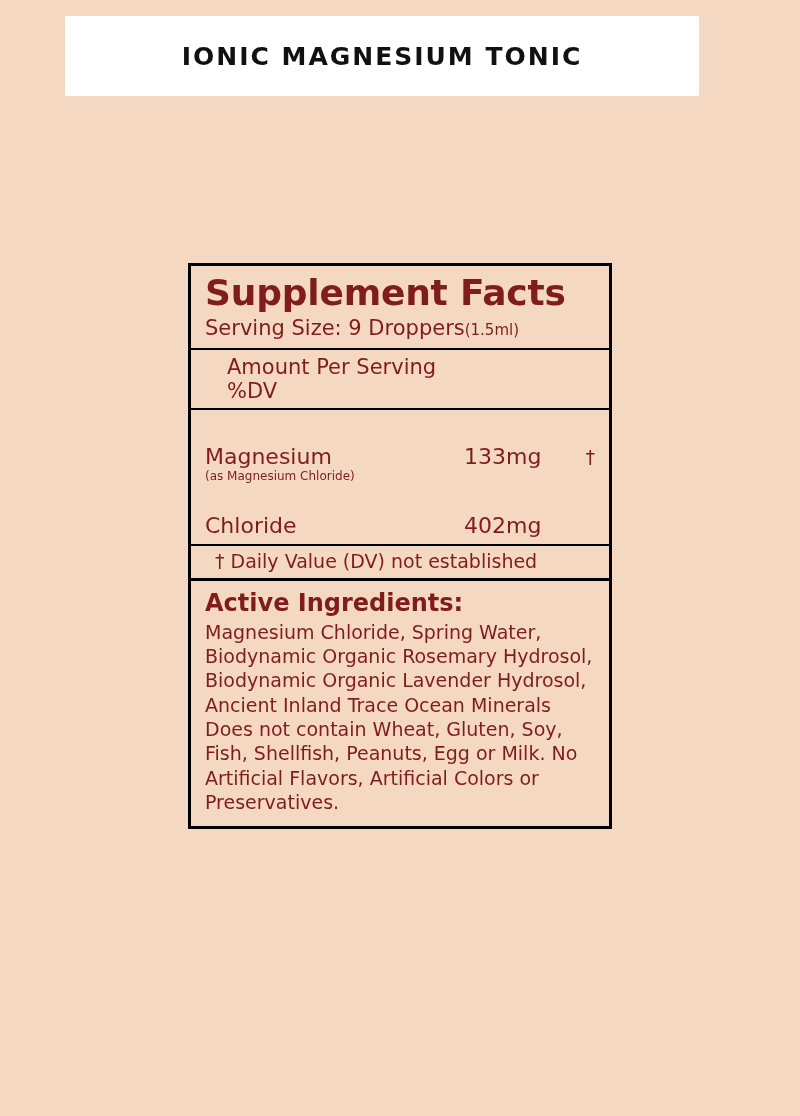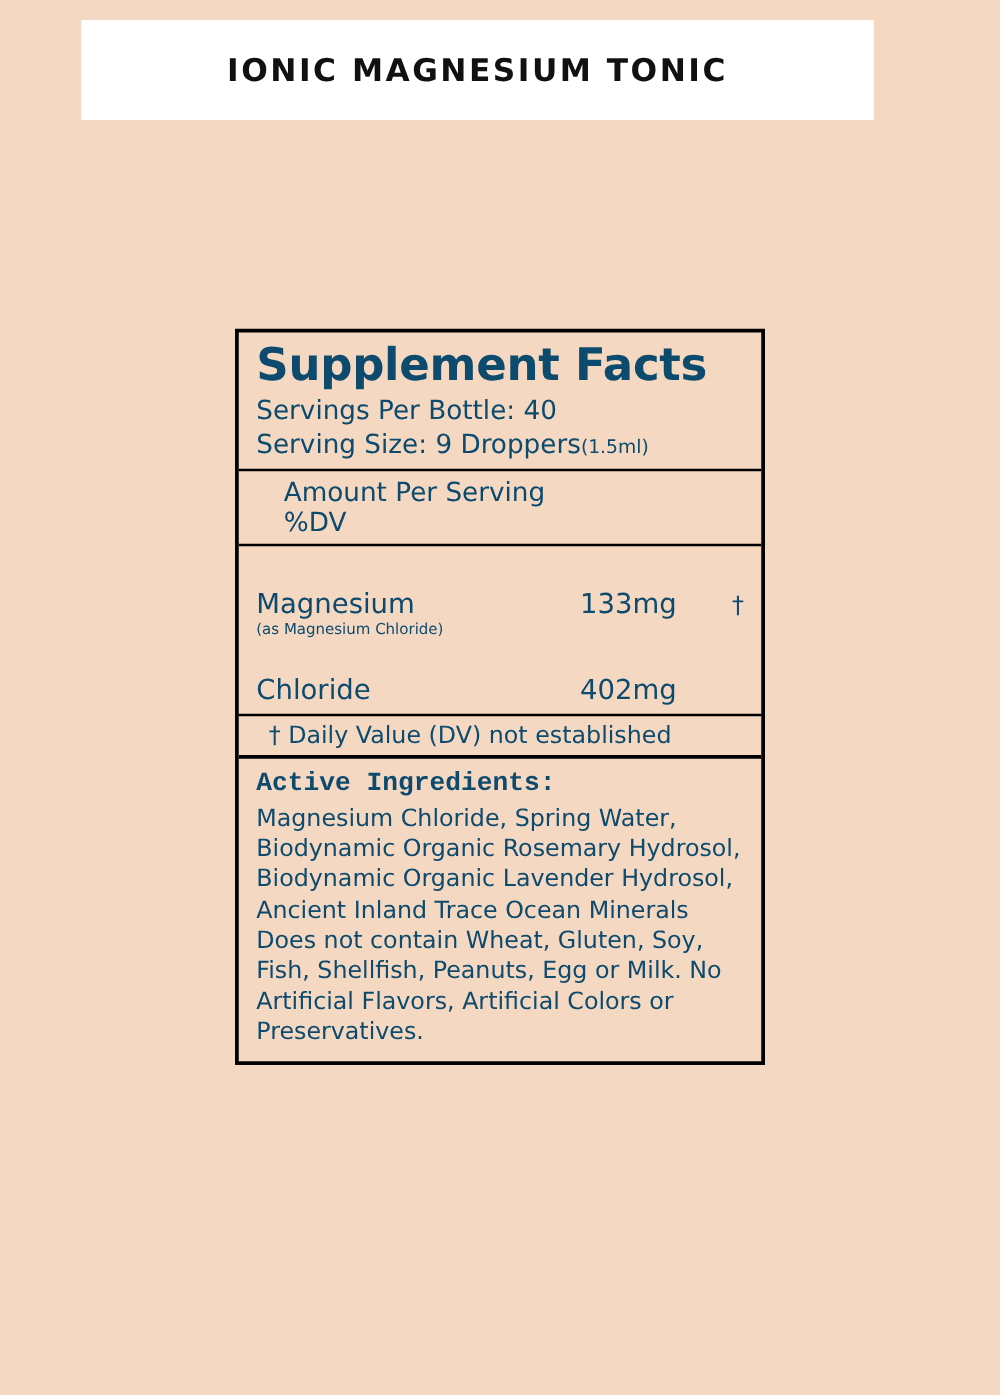--- a/index.html
+++ b/index.html
@@ -39,21 +39,21 @@
 
   
   .facts-panel {
     position: absolute;
     left: 188px;
     top: 263px;
     width: 424px;
     box-sizing: border-box;
     border: 3px solid #000000;
     background: transparent;
-    color: #0c4a6e;
+    color: #7f1d1d;
   }
 
   .facts-section {
     padding: 4px 14px 6px 14px;
   }
 
   .rule-thin {
     border-bottom: 2px solid #000000;
   }
   .rule-med {
@@ -123,24 +123,23 @@
   .footnote-row {
     font-size: 19px;
     padding: 4px 12px 5px 24px;
     line-height: 1.2;
   }
 
   .ingredients-block {
     padding: 7px 14px 12px 14px;
   }
   .ingredients-heading {
-    font-size: 21px;
+    font-size: 24px;
     font-weight: bold;
     line-height: 1.3;
-    font-family: Liberation Mono, monospace;
   }
   .ingredients-body {
     font-size: 19px;
     line-height: 1.28;
     margin-top: 1px;
   }
   .allergen-body {
     font-size: 19px;
     line-height: 1.28;
   }
@@ -149,21 +148,20 @@
 <body>
 
 <div class="header-banner">
   <div class="header-title">Ionic Magnesium Tonic</div>
 </div>
 
 <div class="facts-panel">
 
   <div class="facts-section rule-thin">
     <div class="facts-title">Supplement Facts</div>
-    <div class="facts-line">Servings Per Bottle: 40</div>
     <div class="facts-line">
       <span>Serving Size: 9 Droppers</span><span class="serving-small">(1.5ml)</span>
     </div>
   </div>
 
   <div class="amount-row rule-thin">
     <span class="amount-label">Amount Per Serving</span>
     <span class="amount-dv">%DV</span>
   </div>
 

